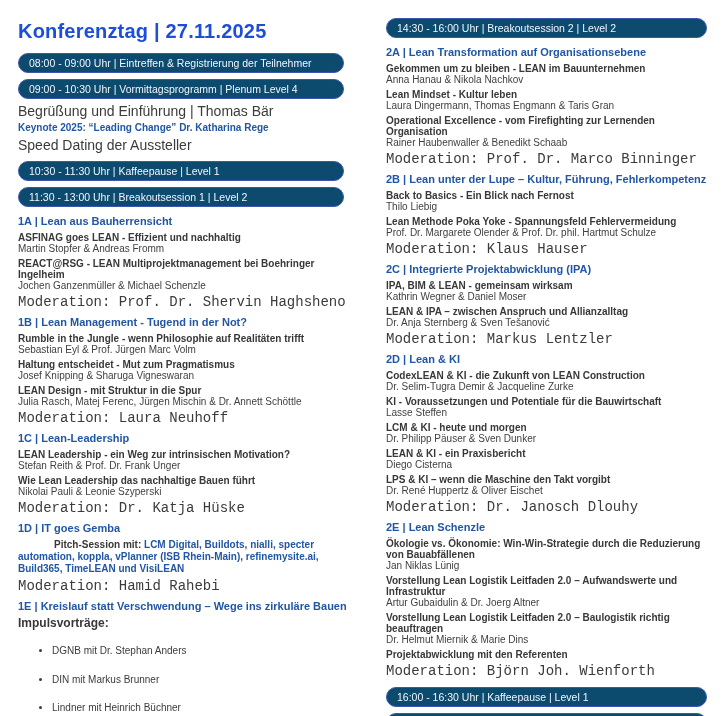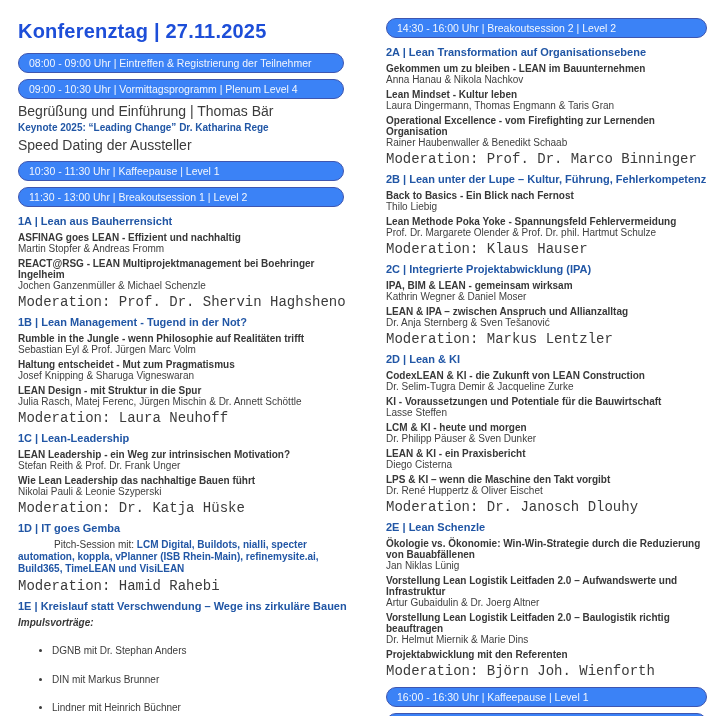--- a/index.html
+++ b/index.html
@@ -12,21 +12,21 @@
   .page { display: flex; box-sizing: border-box; padding: 6px 12px 0 18px; gap: 36px; }
   .col-left  { flex: 0 0 332px; width: 332px; }
   .col-right { flex: 0 0 327px; width: 327px; padding-top: 2px; }
 
   .page-title {
     font-size: 20px; font-weight: bold; color: #1d4ed8;
     margin: 14px 0 8px 0; letter-spacing: 0.2px;
   }
 
   .pill {
-    background: #3b82f6;
+    background: #0c4a6e;
     border: 1px solid #3e56b0;
     border-radius: 10px;
     color: #f2f6fe;
     font-size: 10.5px; font-weight: 500;
     line-height: 12px;
     padding: 3px 10px;
     margin: 10px 6px 6px 0;
     white-space: nowrap; overflow: hidden;
   }
   .pill + .pill { margin-top: 3px; }
@@ -37,24 +37,24 @@
   .session-heading {
     font-size: 11px; font-weight: bold; color: #2156a5;
     line-height: 13px; margin: 8px 0 4px 0;
   }
   .talk { margin: 0 0 4px 0; }
   .talk-title { font-size: 10px; font-weight: bold; line-height: 11px; color: #383838; }
   .speakers   { font-size: 10px; line-height: 11px; color: #3f3f3f; }
   .moderation { font-size: 14px; line-height: 11px; margin: 6px 0 5px 0; font-family: Liberation Mono, monospace; }
 
   .pitch-line { font-size: 10px; line-height: 12px; margin: 0 0 3px 0; }
-  .pitch-label { font-weight: normal; color: #383838; padding-left: 36px; }
+  .pitch-label { font-weight: bold; color: #383838; padding-left: 36px; }
   .pitch-vendors { font-weight: bold; color: #2156a5; }
 
-  .impulse-label { font-size: 10px; font-weight: bold; line-height: 12px; color: #383838; font-style: italic; }
+  .impulse-label { font-size: 12px; font-weight: bold; line-height: 12px; color: #383838; }
   ul.bullets { margin: 2px 0 2px 6px; padding-left: 12px; }
   ul.bullets li { font-size: 10px; line-height: 12.5px; margin: 16px; }
 </style>
 </head>
 <body>
 
 <div class="page">
 
   <div class="col-left">
     <h1 class="page-title">Konferenztag | 27.11.2025</h1>

